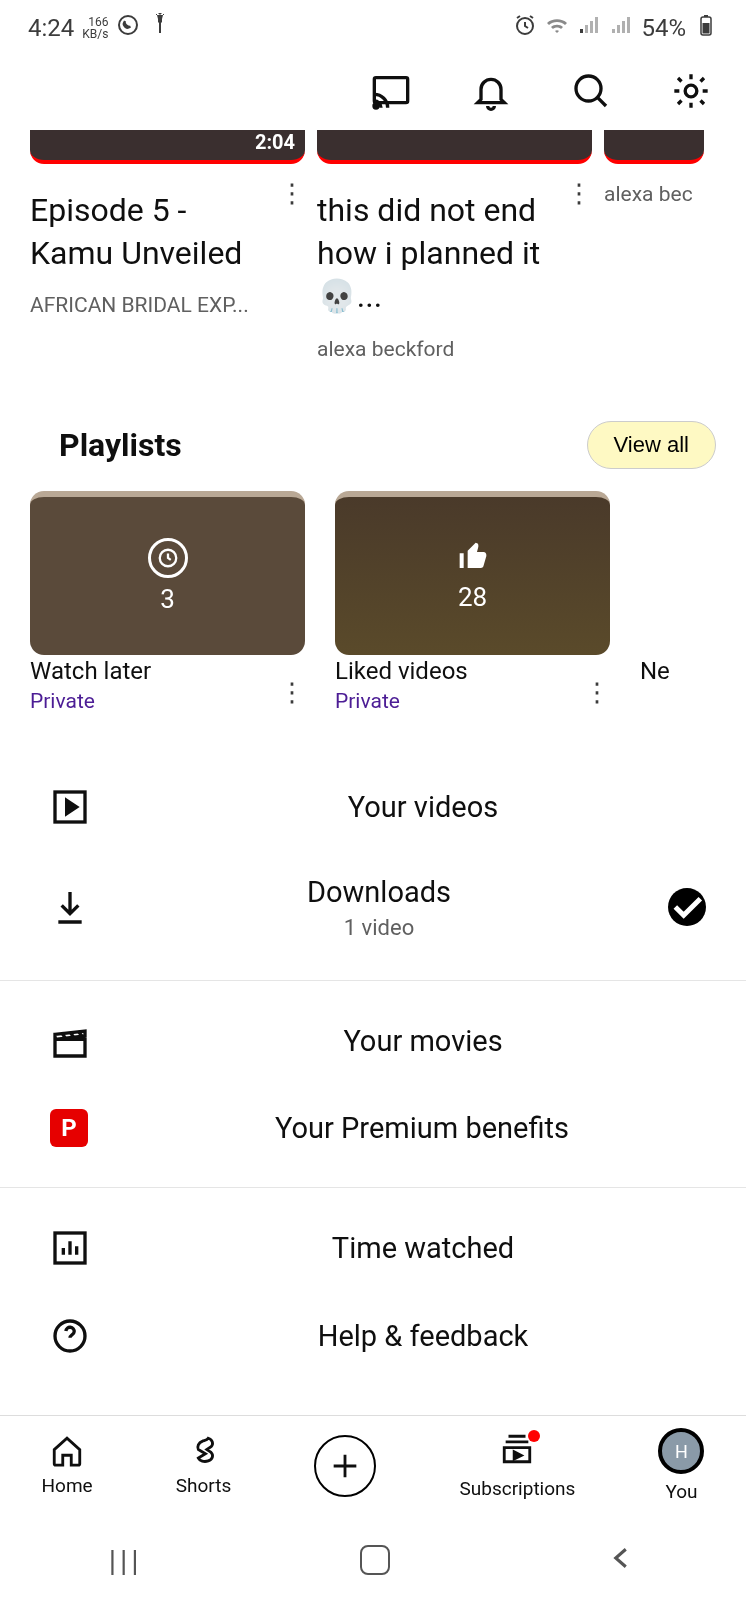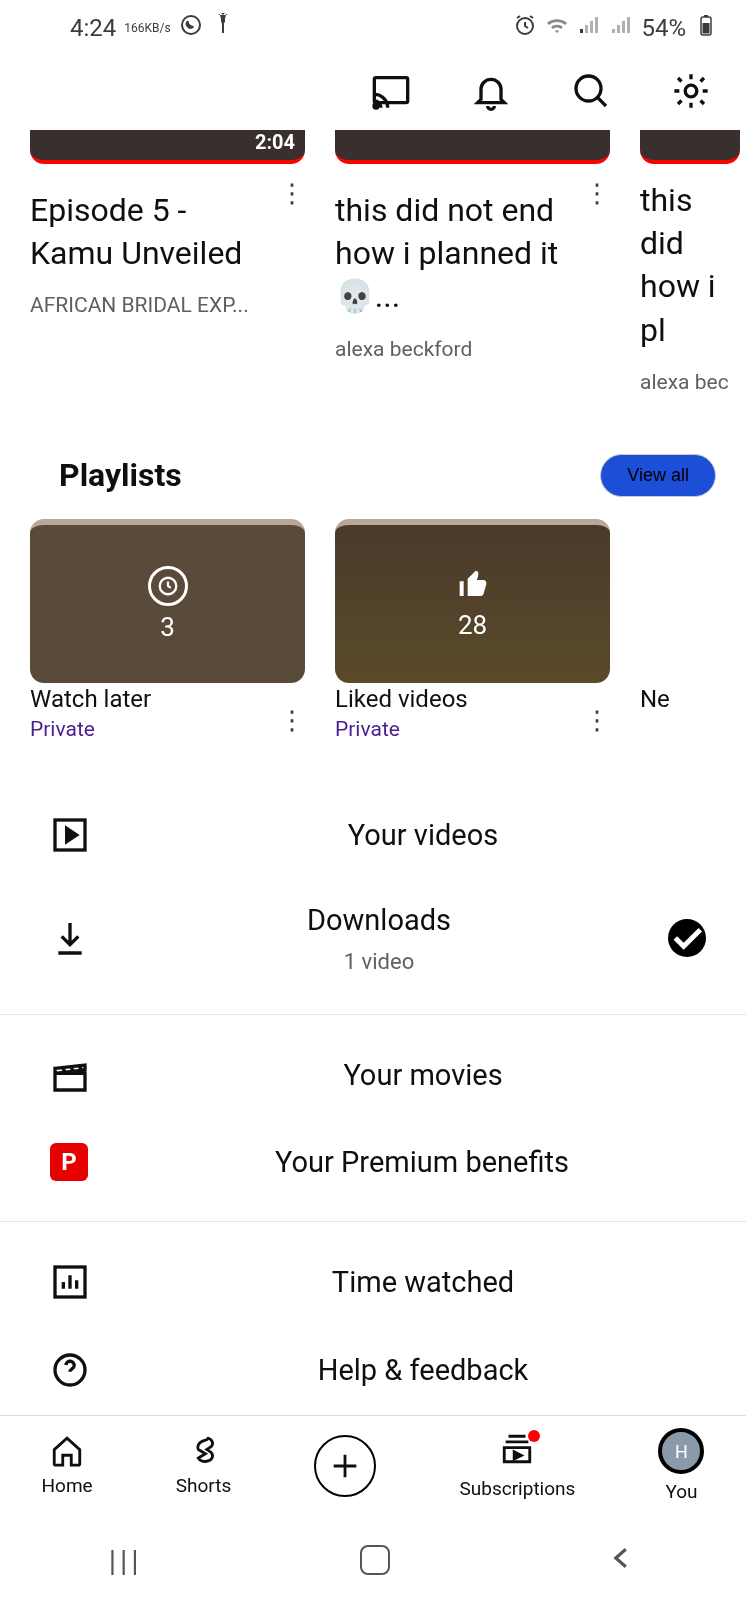--- a/index.html
+++ b/index.html
@@ -1,55 +1,55 @@
 <!DOCTYPE html>
 <html><head>
 <meta charset="utf-8">
 <style>
 * { margin:0; padding:0; box-sizing:border-box; -webkit-font-smoothing:antialiased; }
 body { width:746px; height:1600px; font-family:Roboto,Arial,sans-serif; background:#fff; color:#0f0f0f; overflow:hidden; position:relative; }
 
 
 .status { height:55px; display:flex; justify-content:space-between; align-items:center; padding:0 28px; font-size:24px; color:#3c3c3c; }
-.status .left,.status .right { display:flex; align-items:center; gap:8px;margin-left:42px; }
-.status .kbs { font-size:12px; line-height:1; display:inline-flex; flex-direction:row; align-items:flex-end; }
+.status .left,.status .right { display:flex; align-items:center; gap:8px; }
+.status .kbs { font-size:12px; line-height:1; display:inline-flex; flex-direction:column; align-items:flex-end; }
 .status svg { width:24px; height:24px; }
 
 
 .toprow { height:75px; display:flex; justify-content:flex-end; align-items:center; gap:60px; padding-right:35px; }
 .toprow svg { width:40px; height:40px; }
 
 
-.hfeed { display:flex; gap:30px; padding:0 0 0 30px; overflow:hidden; }
+.hfeed { display:flex; gap:12px; padding:0 0 0 30px; overflow:hidden; }
 .vcard { width:275px; flex:0 0 275px; }
 .vcard .thumb { width:275px; height:34px; border-radius:0 0 14px 14px; background:#3a2f2f; position:relative; border-bottom:4px solid #f00; margin-bottom:10px;}
 .vcard .thumb.red { border-bottom:4px solid #f00; }
 .vcard .meta { display:flex; justify-content:space-between; gap:6px; }
 .vcard .title { font-size:32px; line-height:1.35; font-weight:400;margin-top:15px; }
 .vcard .chan { font-size:21px; color:#606060; margin-top:18px; }
 .morev { font-size:26px; color:#3c3c3c; padding-top:4px; }
 
 
 .secthdr { display:flex; justify-content:space-between; align-items:center; padding:60px 30px 22px 30px;margin-left:29px; }
 .secthdr h2 { font-size:32px; font-weight:700; }
-.viewall { border:1px solid #ccc; border-radius:24px; padding:10px 26px; font-size:18px; background:#1d4ed8; }
+.viewall { border:1px solid #ccc; border-radius:24px; padding:10px 26px; font-size:22px; background:#fef9c3; }
 .pfeed { display:flex; gap:30px; padding-left:30px; overflow:hidden; }
 .pcard { width:275px; flex:0 0 275px; }
 .pcard .pthumb { width:275px; height:164px; border-radius:14px; background:#5a4a3a; position:relative; border-top:6px solid #b9a895; display:flex; flex-direction:column; align-items:center; justify-content:center; color:#fff; font-size:26px; }
 .pcard .pthumb.dark { background:linear-gradient(#4a3a2a,#5a4a2a); }
 .pcard .pthumb .badge { width:40px; height:40px; border:3px solid #fff; border-radius:50%; display:flex; align-items:center; justify-content:center; margin-bottom:6px; }
 .pcard .ptitle { font-size:24px; margin-top:2px; }
 .pcard .ppriv { font-size:21px; color:#4c1d95; margin-top:4px; }
 .pcard .pmeta { display:flex; justify-content:space-between; }
 
 
 .mlist { margin-top:50px; }
 .mitem { display:flex; align-items:center; gap:50px; padding:24px 40px 24px 50px; font-size:29px; }
 .mitem .mtxt { flex:1;text-align:center; }
-.mitem .msub { font-size:22px; color:#606060; margin-top:12px; }
+.mitem .msub { font-size:22px; color:#606060; margin-top:6px; }
 .mitem svg,.mitem .micon { width:40px; height:40px; flex:0 0 40px; }
 .pbox { width:38px; height:38px; background:#e60000; border-radius:6px; color:#fff; display:flex; align-items:center; justify-content:center; font-weight:700; font-size:24px; }
 .check { width:38px; height:38px; border-radius:50%; background:#000; display:flex; align-items:center; justify-content:center; }
 .sep { height:1px; background:#e5e5e5; margin:16px 0; }
 
 
 .bnav { position:absolute; left:0; right:0; bottom:85px; height:100px; border-top:1px solid #ddd; display:flex; justify-content:space-around; align-items:center; background:#fff; }
 .bitem { display:flex; flex-direction:column; align-items:center; gap:6px; font-size:19px; }
 .bitem svg { width:34px; height:34px; }
 .addbtn { width:62px; height:62px; border:2.5px solid #000; border-radius:50%; display:flex; align-items:center; justify-content:center; font-size:40px; }
@@ -150,21 +150,20 @@
         <div>
           <div class="title">this did not end how i planned it 💀...</div>
           <div class="chan">alexa beckford</div>
         </div>
         <div class="morev">⋮</div>
       </div>
   </div>
   <div class="vcard" style="width:100px;flex:0 0 100px">
     <div class="thumb red" style="width:100px"></div>
     <div>
-        <div class="title">this did<br>how i pl</div>
         <div class="chan">alexa bec</div>
       </div>
   </div>
 </div>
 
 <div class="secthdr">
   <h2>Playlists</h2>
   <button class="viewall">View all</button>
 </div>
 <div class="pfeed">

